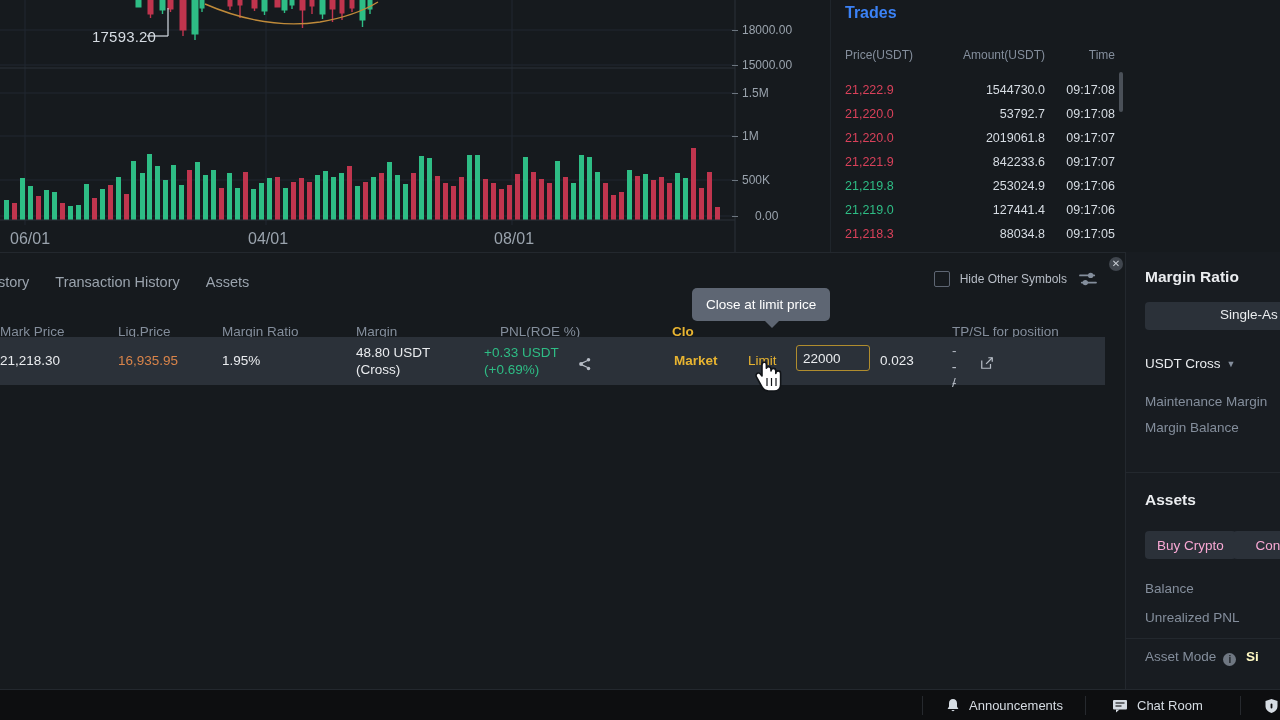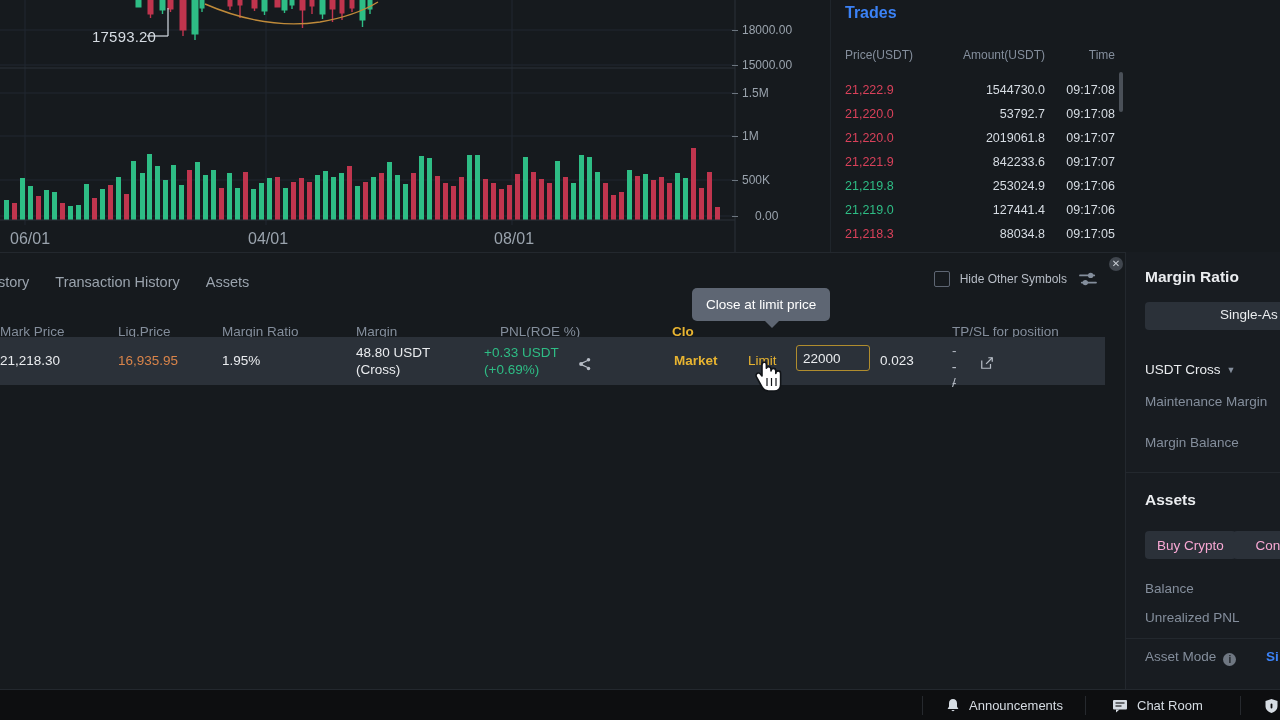--- a/index.html
+++ b/index.html
@@ -452,42 +452,42 @@
     </g>
   </svg>
 
   <div class="sidebar">
     <div class="sb-title sb-h1">Margin Ratio</div>
 
     <div class="pill-row">
       <span class="pill-lbl">Single-As</span>
     </div>
 
-    <div class="sb-row" style="top:110px; color:#EAECEF;">
+    <div class="sb-row" style="top:104px; color:#EAECEF;">
       <span>USDT Cross</span><span class="caret">▼</span>
     </div>
 
     <div class="sb-row" style="top:142px;">Maintenance Margin</div>
-    <div class="sb-row" style="top:168px;margin-top:15px;">Margin Balance</div>
+    <div class="sb-row" style="top:168px;">Margin Balance</div>
 
     <div class="sb-divider" style="top:220px;"></div>
 
     <div class="sb-title" style="position:absolute; left:19px; top:239px;">Assets</div>
 
     <div class="btn-ghost" style="left:19px; top:279px;">Buy Crypto</div>
     <div class="btn-ghost" style="left:107px; top:279px; width:70px;">Con</div>
 
     <div class="sb-row" style="top:329px;">Balance</div>
     <div class="sb-row" style="top:358px;">Unrealized PNL</div>
 
     <div class="sb-divider" style="top:386px;"></div>
 
     <div class="sb-row" style="top:397px;">
       <span>Asset Mode</span><span class="info-dot">i</span>
-      <span style="color:#3b82f6; font-weight:bold; margin-left:26px;">Si</span>
+      <span style="color:#fef9c3; font-weight:bold; margin-left:6px;">Si</span>
     </div>
   </div>
 
   <div class="bottombar">
     <div class="bb-sep" style="left:922px;"></div>
     <div class="bb-item" style="left:930px;">
       <svg width="14" height="15" viewBox="0 0 14 15">
         <path d="M7 1 C4.5 1 3 2.8 3 5.3 V8.5 L1.6 11 H12.4 L11 8.5 V5.3 C11 2.8 9.5 1 7 1 Z" fill="#D6DCE3"></path>
         <path d="M5.4 12 A1.7 1.7 0 0 0 8.6 12 Z" fill="#D6DCE3"></path>
       </svg>

